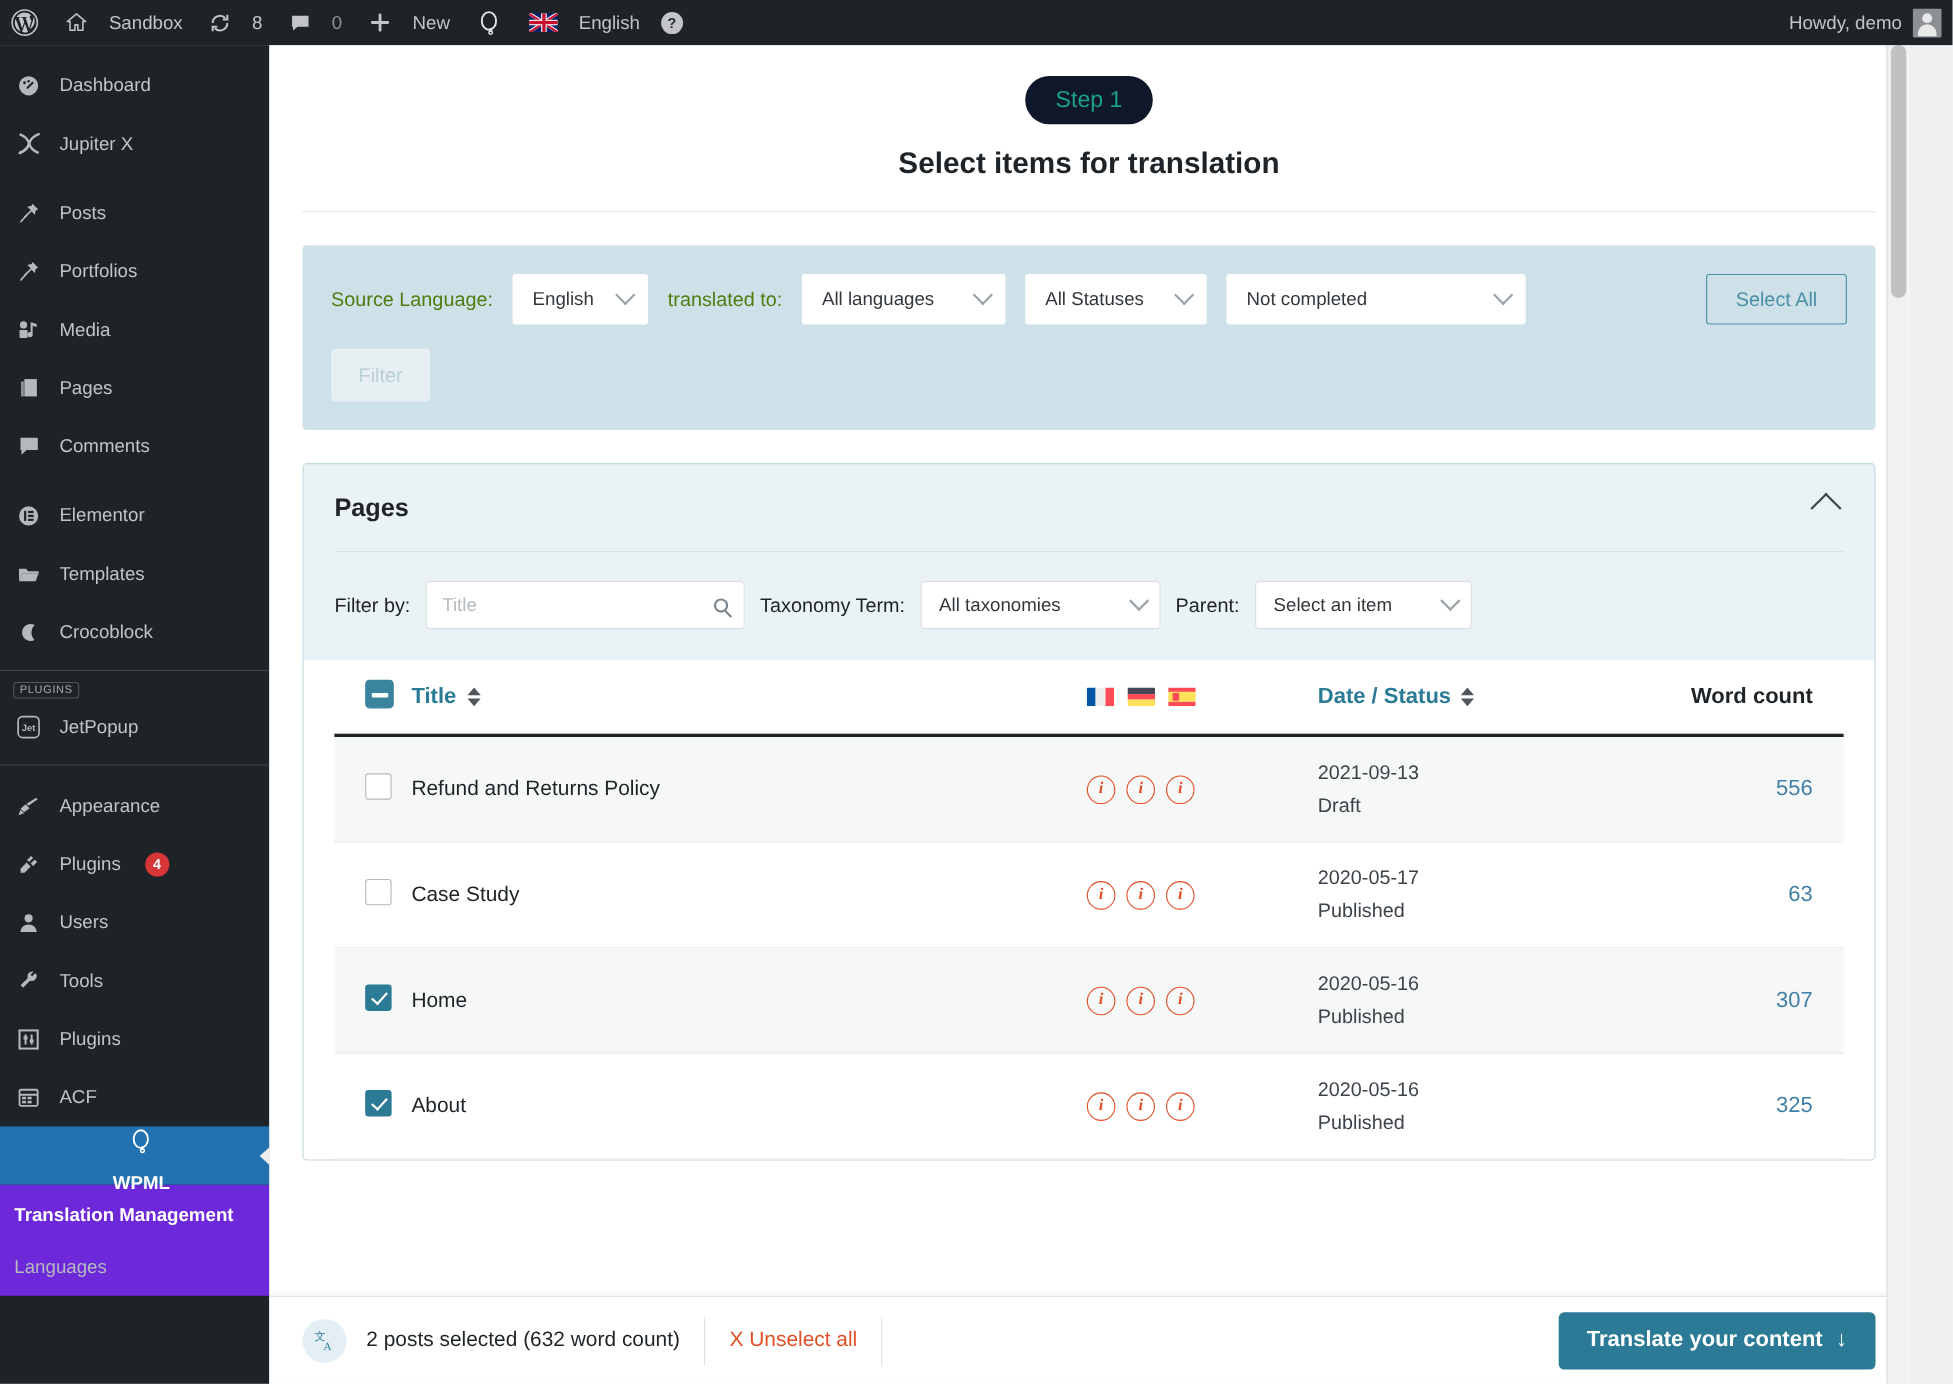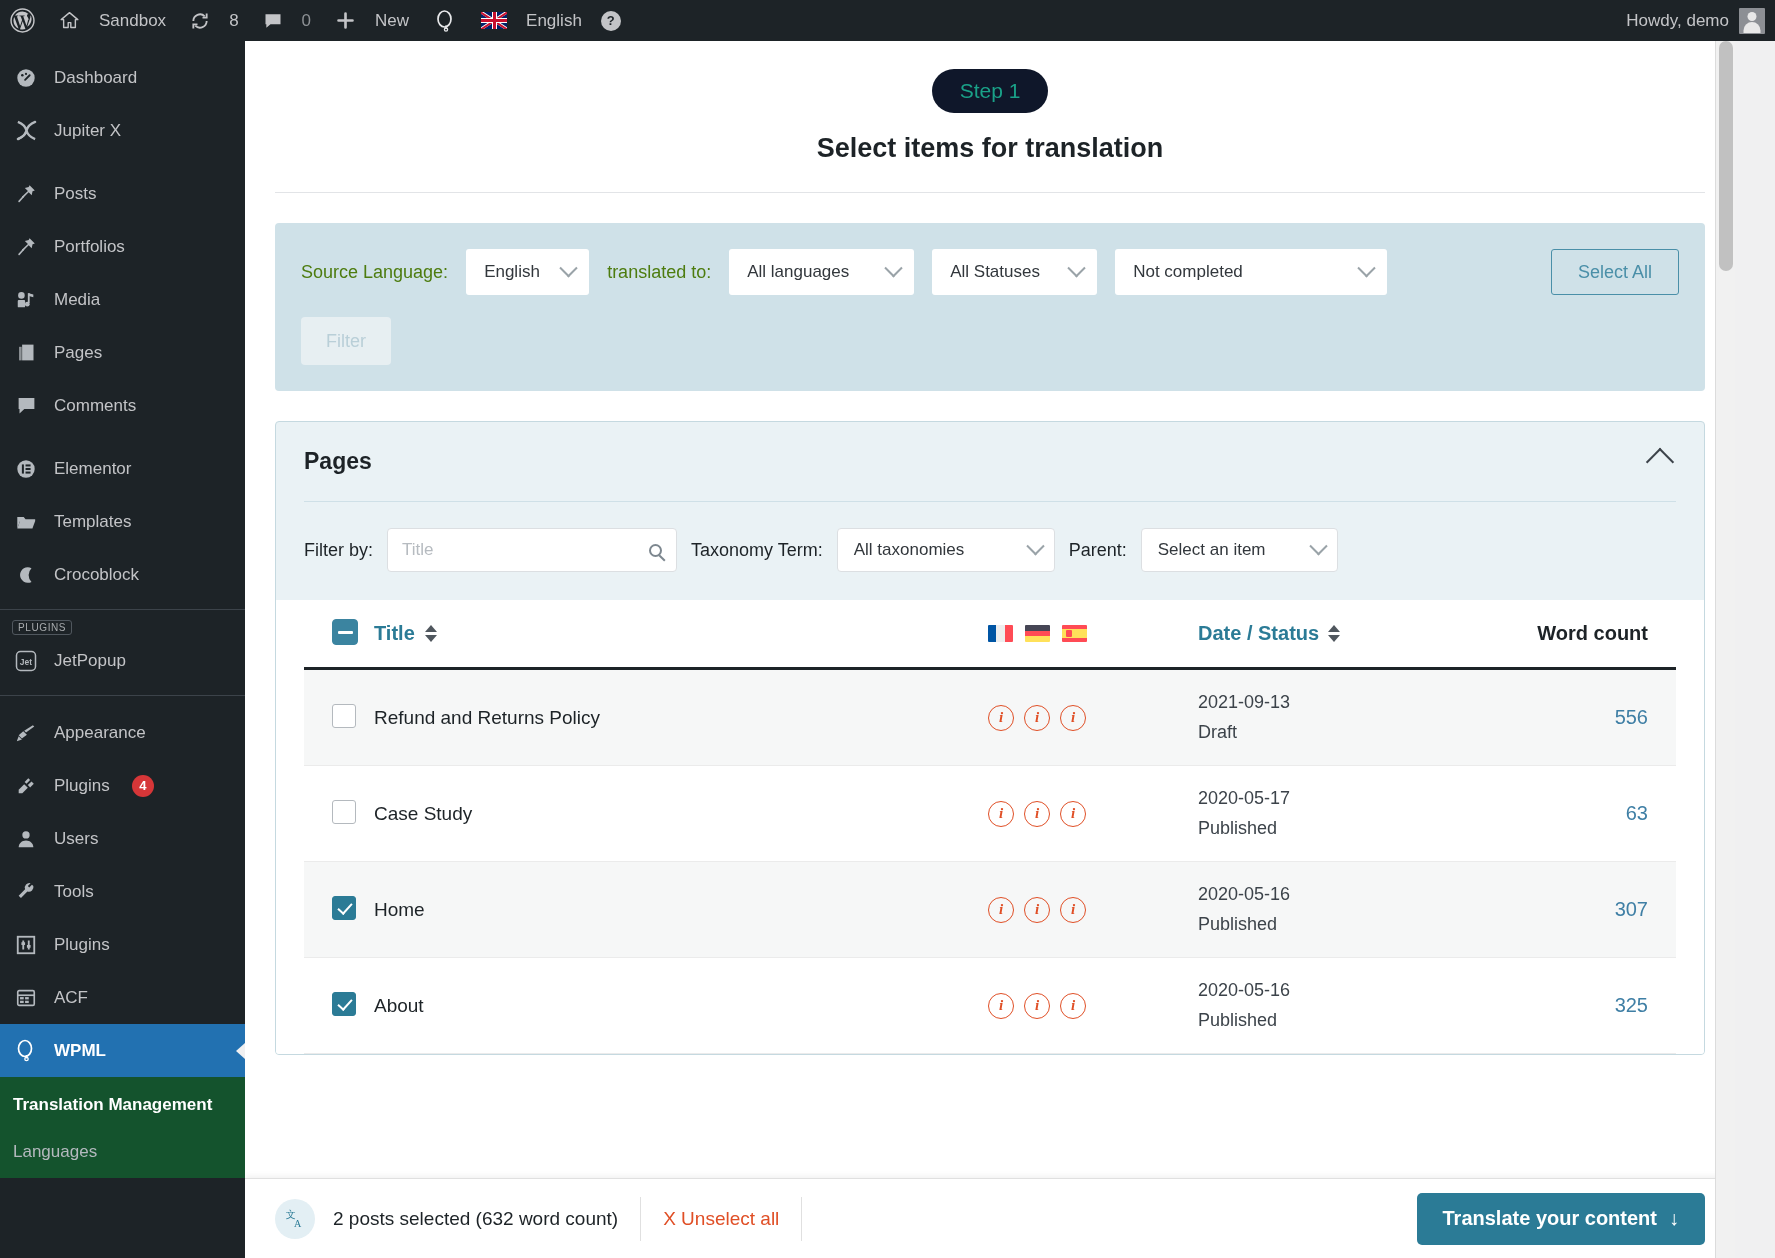--- a/index.html
+++ b/index.html
@@ -70,42 +70,42 @@
   }
   .menu-item {
     display: flex; align-items: center; gap: 14px;
     height: 53px; padding-left: 12px;
     color: #c3c4c7; position: relative;
   }
   .menu-item .mlabel { font-size: 17px; }
   .menu-sep { height: 10px; }
   .mi-icon { width: 28px; height: 26px; display:flex; align-items:center; justify-content:center; flex: 0 0 28px; }
   .menu-item.active {
-    background: #2271b1; color: #fff; font-weight: 600;
+    background: #2271b1; color: #fff; font-weight: 600; flex-direction: column;
   }
   .menu-item.active::after {
     content:""; position:absolute; right:-1px; top:50%; transform: translateY(-50%);
     border-style: solid; border-width: 9px 10px 9px 0;
     border-color: transparent #f0f0f1 transparent transparent;
   }
   .badge-count {
     background:#d63638; color:#fff; border-radius:11px;
     font-size: 13px; font-weight: 600; min-width: 22px; height: 22px;
     display:inline-flex; align-items:center; justify-content:center; padding: 0 6px;
     margin-left: 8px;
   }
   .plugins-label {
     margin: 10px 0 2px 8px;
     display:inline-block;
     font-size: 10px; letter-spacing:.6px;
     color:#a7aaad; border:1px solid #50575e; border-radius:3px;
     padding: 1px 5px;
   }
   .sep-line { height:1px; background:#3c434a; margin: 0; }
-  .submenu { background:#14532d; padding: 12px 0 10px 0; }
+  .submenu { background:#6d28d9; padding: 12px 0 10px 0; }
   .submenu .sub-item {
     padding: 4px 12px 4px 13px; font-size: 17px; line-height: 1.45;
   }
   .submenu .sub-item.current { color:#fff; font-weight: 700; }
   .submenu .sub-item.plain { color:#b4b9be; }
 
   
   #main {
     position: absolute; top: 41px; left: 245px;
     width: 1530px; height: 1217px;

